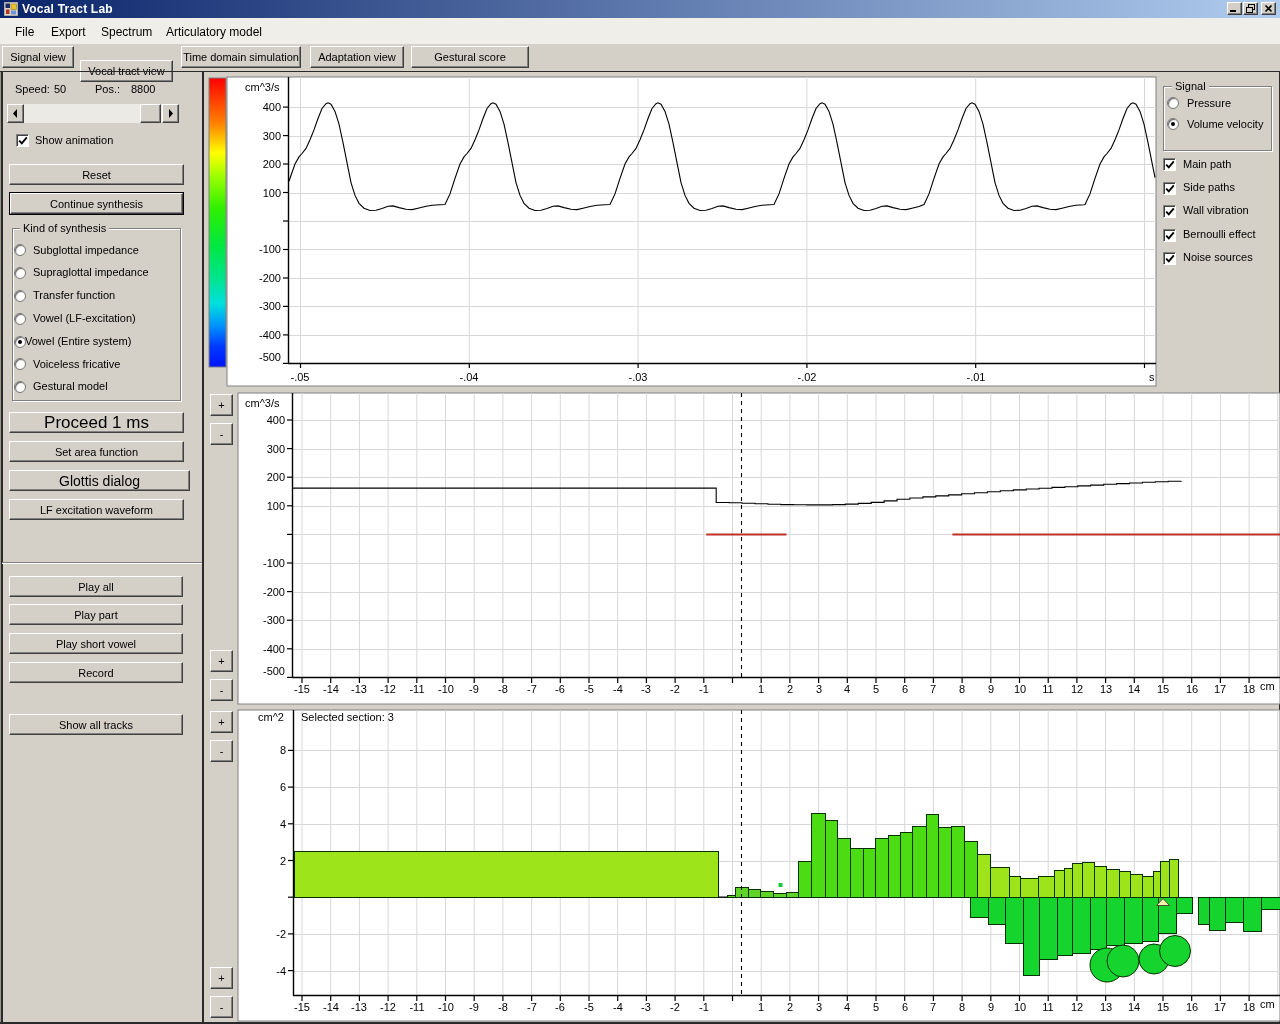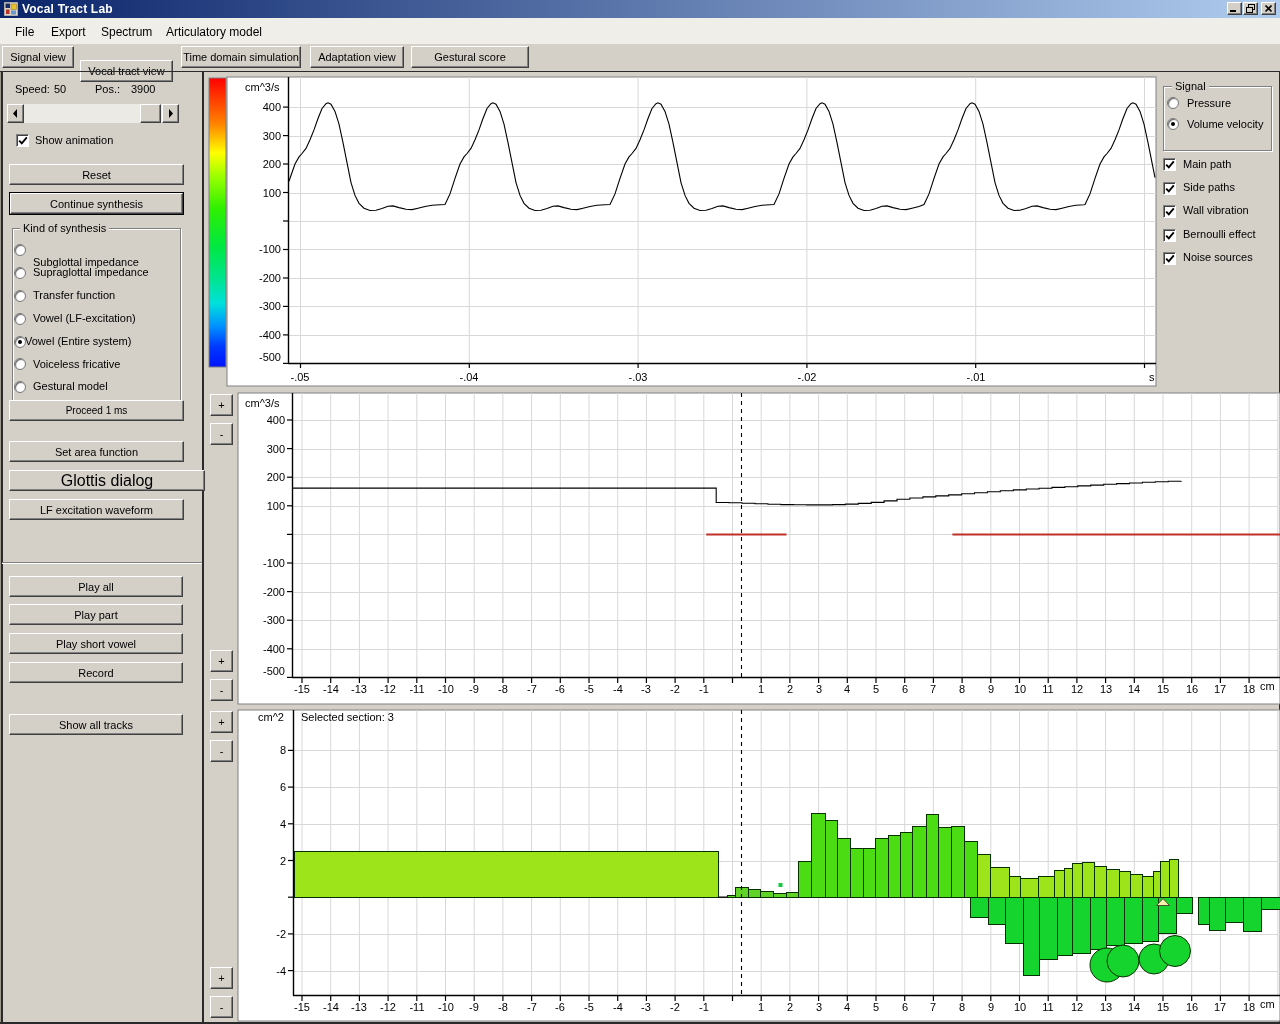--- a/index.html
+++ b/index.html
@@ -68,21 +68,21 @@
 <div class="abs" style="left:202px;top:72px;width:2px;height:950px;background:#2a2a2a"></div>
 <div class="abs" style="left:0;top:72px;width:1px;height:952px;background:#9a968c"></div>
 <div class="abs" style="left:1px;top:72px;width:2px;height:952px;background:#2a2a2a"></div>
 <div class="abs" style="left:0;top:1022px;width:1280px;height:2px;background:#2a2a2a"></div>
 <div class="abs" style="left:1277px;top:72px;width:2px;height:950px;background:#D4D0C8"></div>
 <div class="abs" style="left:1279px;top:72px;width:1px;height:950px;background:#2a2a2a"></div>
 
 <div class="lbl" style="left:15px;top:83px">Speed:</div>
 <div class="lbl" style="left:54px;top:83px">50</div>
 <div class="lbl" style="left:95px;top:83px">Pos.:</div>
-<div class="lbl" style="left:131px;top:83px">3900</div>
+<div class="lbl" style="left:131px;top:83px">8800</div>
 
 <div class="abs" style="left:23px;top:104px;width:139px;height:19px;background:#ECEAE4"></div>
 <div class="btn" style="left:7px;top:104px;width:17px;height:19px;font-size:11px">
     <svg width="7" height="9">
       <path d="M5 0 L1 4.5 L5 9 Z" fill="#000"></path>
     </svg>
   </div>
 <div class="btn" style="left:162px;top:104px;width:17px;height:19px;font-size:11px">
     <svg width="7" height="9">
       <path d="M2 0 L6 4.5 L2 9 Z" fill="#000"></path>
@@ -93,36 +93,36 @@
     <svg width="10" height="10" viewBox="0 0 10 10">
       <path d="M1.2 4.6 L3.8 7.4 L8.8 1.4" fill="none" stroke="#000" stroke-width="1.9"></path>
     </svg>
   </div>
 <div class="lbl" style="left:35px;top:134px">Show animation</div>
 <div class="btn" style="left:9px;top:164px;width:175px;height:21px;font-size:11px">Reset</div>
 <div class="btn dflt" style="left:10px;top:193px;width:173px;height:21px;font-size:11px">Continue synthesis</div>
 <div class="grp" style="left:12px;top:228px;width:169px;height:173px"></div>
 <div class="grptitle" style="left:20px;top:222px">Kind of synthesis</div>
 <div class="radio" style="left:14px;top:244px"></div>
-<div class="lbl" style="left:33px;top:256px">Subglottal impedance</div>
+<div class="lbl" style="left:33px;top:244px">Subglottal impedance</div>
 <div class="radio" style="left:14px;top:267px"></div>
 <div class="lbl" style="left:33px;top:266px">Supraglottal impedance</div>
 <div class="radio" style="left:14px;top:290px"></div>
 <div class="lbl" style="left:33px;top:289px">Transfer function</div>
 <div class="radio" style="left:14px;top:313px"></div>
 <div class="lbl" style="left:33px;top:312px">Vowel (LF-excitation)</div>
 <div class="radio sel" style="left:14px;top:336px"></div>
 <div class="lbl" style="left:25px;top:335px">Vowel (Entire system)</div>
 <div class="radio" style="left:14px;top:358px"></div>
 <div class="lbl" style="left:33px;top:358px">Voiceless fricative</div>
 <div class="radio" style="left:14px;top:381px"></div>
 <div class="lbl" style="left:33px;top:380px">Gestural model</div>
-<div class="btn" style="left:9px;top:400px;width:175px;height:21px;font-size:10px">Proceed 1 ms</div>
+<div class="btn" style="left:9px;top:412px;width:175px;height:21px;font-size:17px">Proceed 1 ms</div>
 <div class="btn" style="left:9px;top:441px;width:175px;height:21px;font-size:11px">Set area function</div>
-<div class="btn" style="left:9px;top:470px;width:196px;height:21px;font-size:16px">Glottis dialog</div>
+<div class="btn" style="left:9px;top:470px;width:181px;height:21px;font-size:14px">Glottis dialog</div>
 <div class="btn" style="left:9px;top:499px;width:175px;height:21px;font-size:11px">LF excitation waveform</div>
 <div class="abs" style="left:2px;top:562px;width:200px;height:1px;background:#808080"></div>
 <div class="abs" style="left:2px;top:563px;width:200px;height:1px;background:#fff"></div>
 <div class="btn" style="left:9px;top:576px;width:174px;height:21px;font-size:11px">Play all</div>
 <div class="btn" style="left:9px;top:604px;width:174px;height:21px;font-size:11px">Play part</div>
 <div class="btn" style="left:9px;top:633px;width:174px;height:21px;font-size:11px">Play short vowel</div>
 <div class="btn" style="left:9px;top:662px;width:174px;height:21px;font-size:11px">Record</div>
 <div class="btn" style="left:9px;top:714px;width:174px;height:21px;font-size:11px">Show all tracks</div>
 
 <div class="abs" style="left:204px;top:71px"><svg id="ctop" width="1076" height="319">

